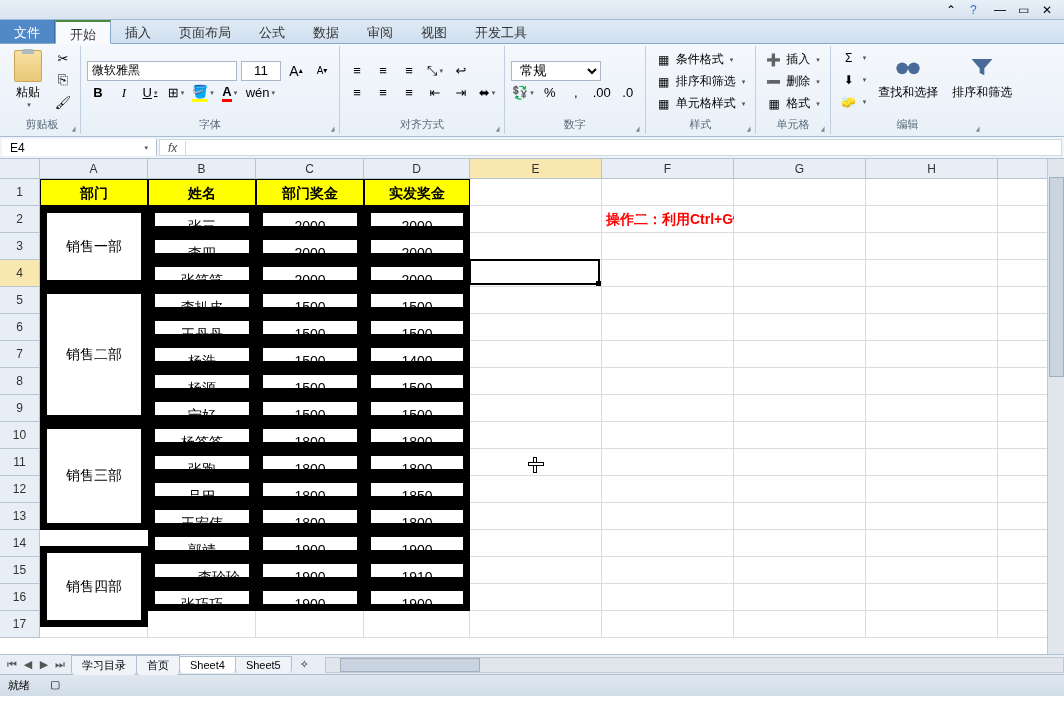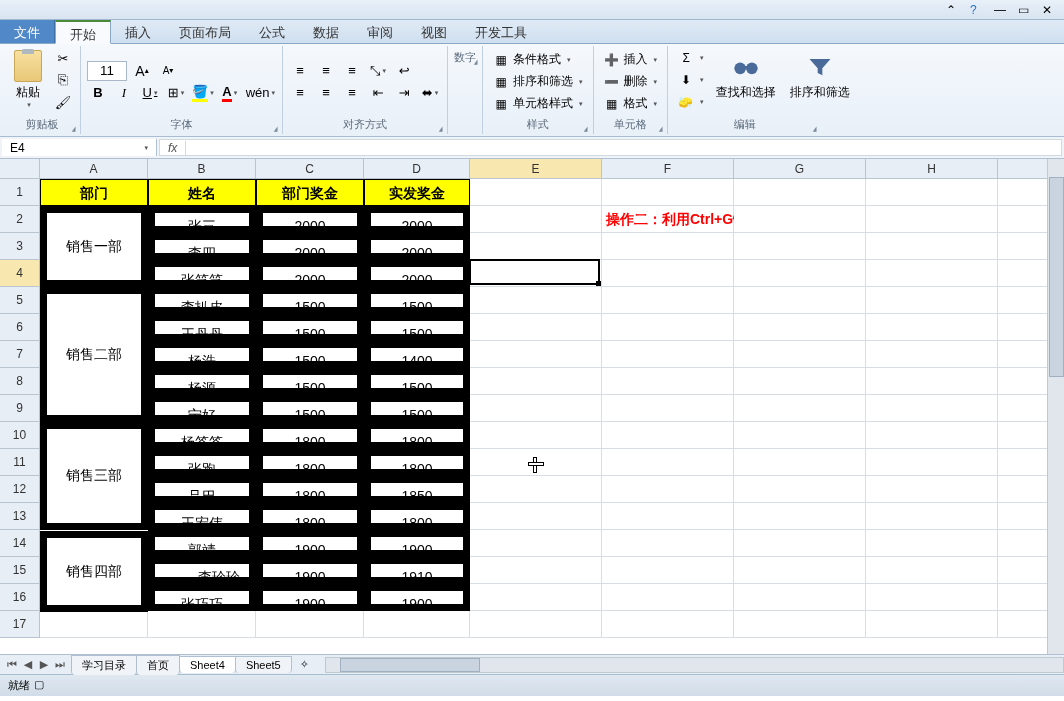--- a/index.html
+++ b/index.html
@@ -143,20 +143,21 @@
             <span>🖌</span>
           </div>
       </div>
     </div>
     <div class="ribbon-group-label">剪贴板</div>
   </div>
 
   <div class="ribbon-group">
     <div class="ribbon-group-content">
       <div class="ribbon-row">
+        <input class="font-select" value="微软雅黑" style="">
         <input class="size-select" value="11" style="">
         <div class="fmt-btn">
             <span style="font-size:14px">A</span>
             <span style="font-size:8px">▴</span>
           </div>
         <div class="fmt-btn">
             <span style="font-size:10px">A</span>
             <span style="font-size:8px">▾</span>
           </div>
       </div>
@@ -227,20 +228,43 @@
         <div class="fmt-btn">
             <span>⬌</span>
             <span class="dd-arrow">▾</span>
           </div>
       </div>
     </div>
     <div class="ribbon-group-label">对齐方式</div>
   </div>
 
   <div class="ribbon-group">
+    <div class="ribbon-group-content">
+      <div class="ribbon-row">
+        <select class="num-select"><option>常规</option></select>
+      </div>
+      <div class="ribbon-row">
+        <div class="fmt-btn">
+            <span>💱</span>
+            <span class="dd-arrow">▾</span>
+          </div>
+        <div class="fmt-btn">
+            <span>%</span>
+          </div>
+        <div class="fmt-btn">
+            <span>,</span>
+          </div>
+        <div class="fmt-btn">
+            <span>.00</span>
+          </div>
+        <div class="fmt-btn">
+            <span>.0</span>
+          </div>
+      </div>
+    </div>
     <div class="ribbon-group-label">数字</div>
   </div>
 
   <div class="ribbon-group">
     <div class="ribbon-group-content">
       <div class="menu-item">
           <span class="mini-icon">▦</span>
           <span>条件格式</span>
           <span class="dd-arrow">▾</span>
         </div>
@@ -498,21 +522,21 @@
         <div class="cell dc" style="width: 108px;">王宏伟</div>
         <div class="cell dc" style="width: 108px;">1800</div>
         <div class="cell dc" style="width: 106px;">1800</div>
         <div class="cell" style="width: 132px;"></div>
         <div class="cell" style="width: 132px;"></div>
         <div class="cell" style="width: 132px;"></div>
         <div class="cell" style="width: 132px;"></div>
         <div class="cell" style="width: 132px;"></div>
       </div>
       <div class="cell-row" style="height: 27px; position: relative;">
-        <div class="cell dc merged" style="width: 108px; height: 81px; line-height: normal; position: absolute; left: 0px; top: 1px; z-index: 2;">销售四部</div>
+        <div class="cell dc merged" style="width: 108px; height: 81px; line-height: normal; position: absolute; left: 0px; top: 16px; z-index: 2;">销售四部</div>
         <div style="width: 108px; height: 27px; flex-shrink: 0;"></div>
         <div class="cell dc" style="width: 108px;">郭靖</div>
         <div class="cell dc" style="width: 108px;">1900</div>
         <div class="cell dc" style="width: 106px;">1900</div>
         <div class="cell" style="width: 132px;"></div>
         <div class="cell" style="width: 132px;"></div>
         <div class="cell" style="width: 132px;"></div>
         <div class="cell" style="width: 132px;"></div>
         <div class="cell" style="width: 132px;"></div>
       </div>
@@ -568,17 +592,17 @@
   <div class="sheet-tab">首页</div>
   <div class="sheet-tab active">Sheet4</div>
   <div class="sheet-tab">Sheet5</div>
   <span style="padding:0 8px;cursor:pointer">✧</span>
   <div class="hscroll">
       <div class="hscroll-thumb"></div>
     </div>
 </div>
 
 <div class="status-bar">
-  <div style="display:flex;gap:4px">
+  <div style="display:flex;gap:20px">
     <span>就绪</span>
     <span>▢</span>
   </div>
 </div>
 
 </body></html>

